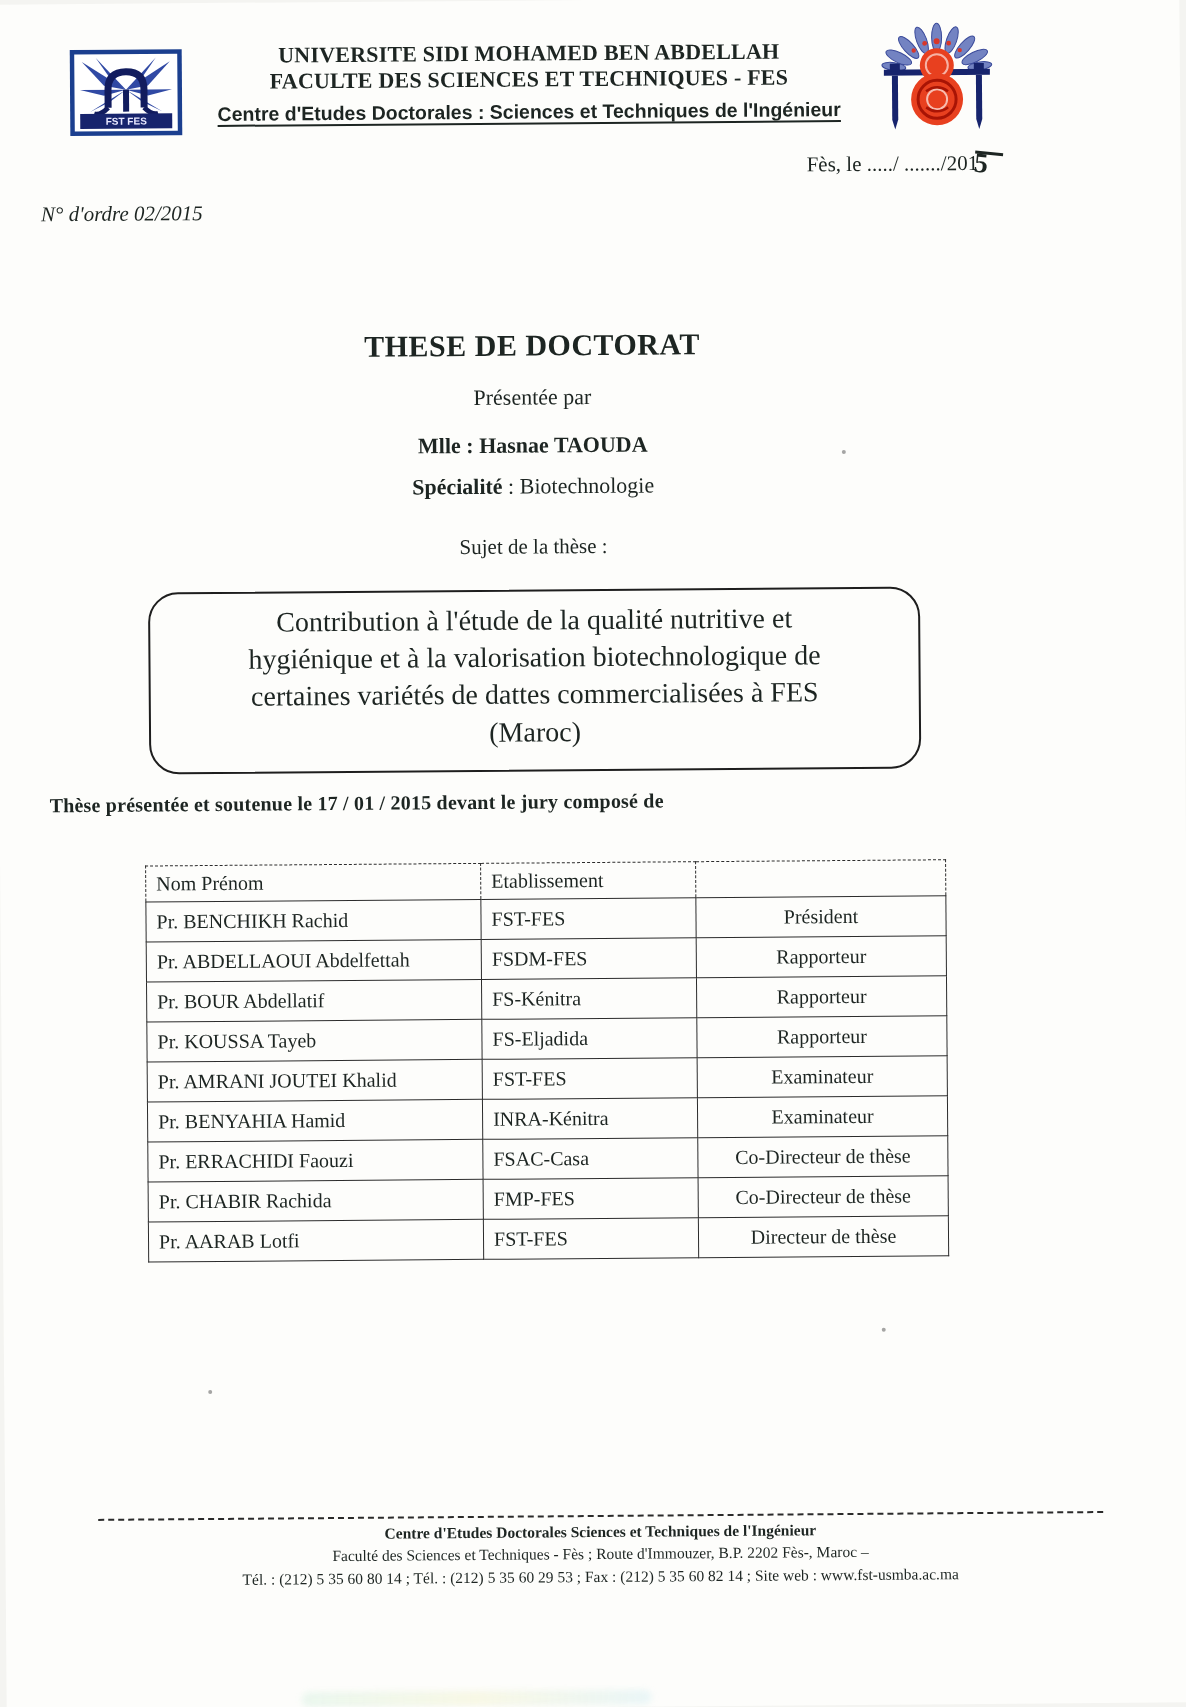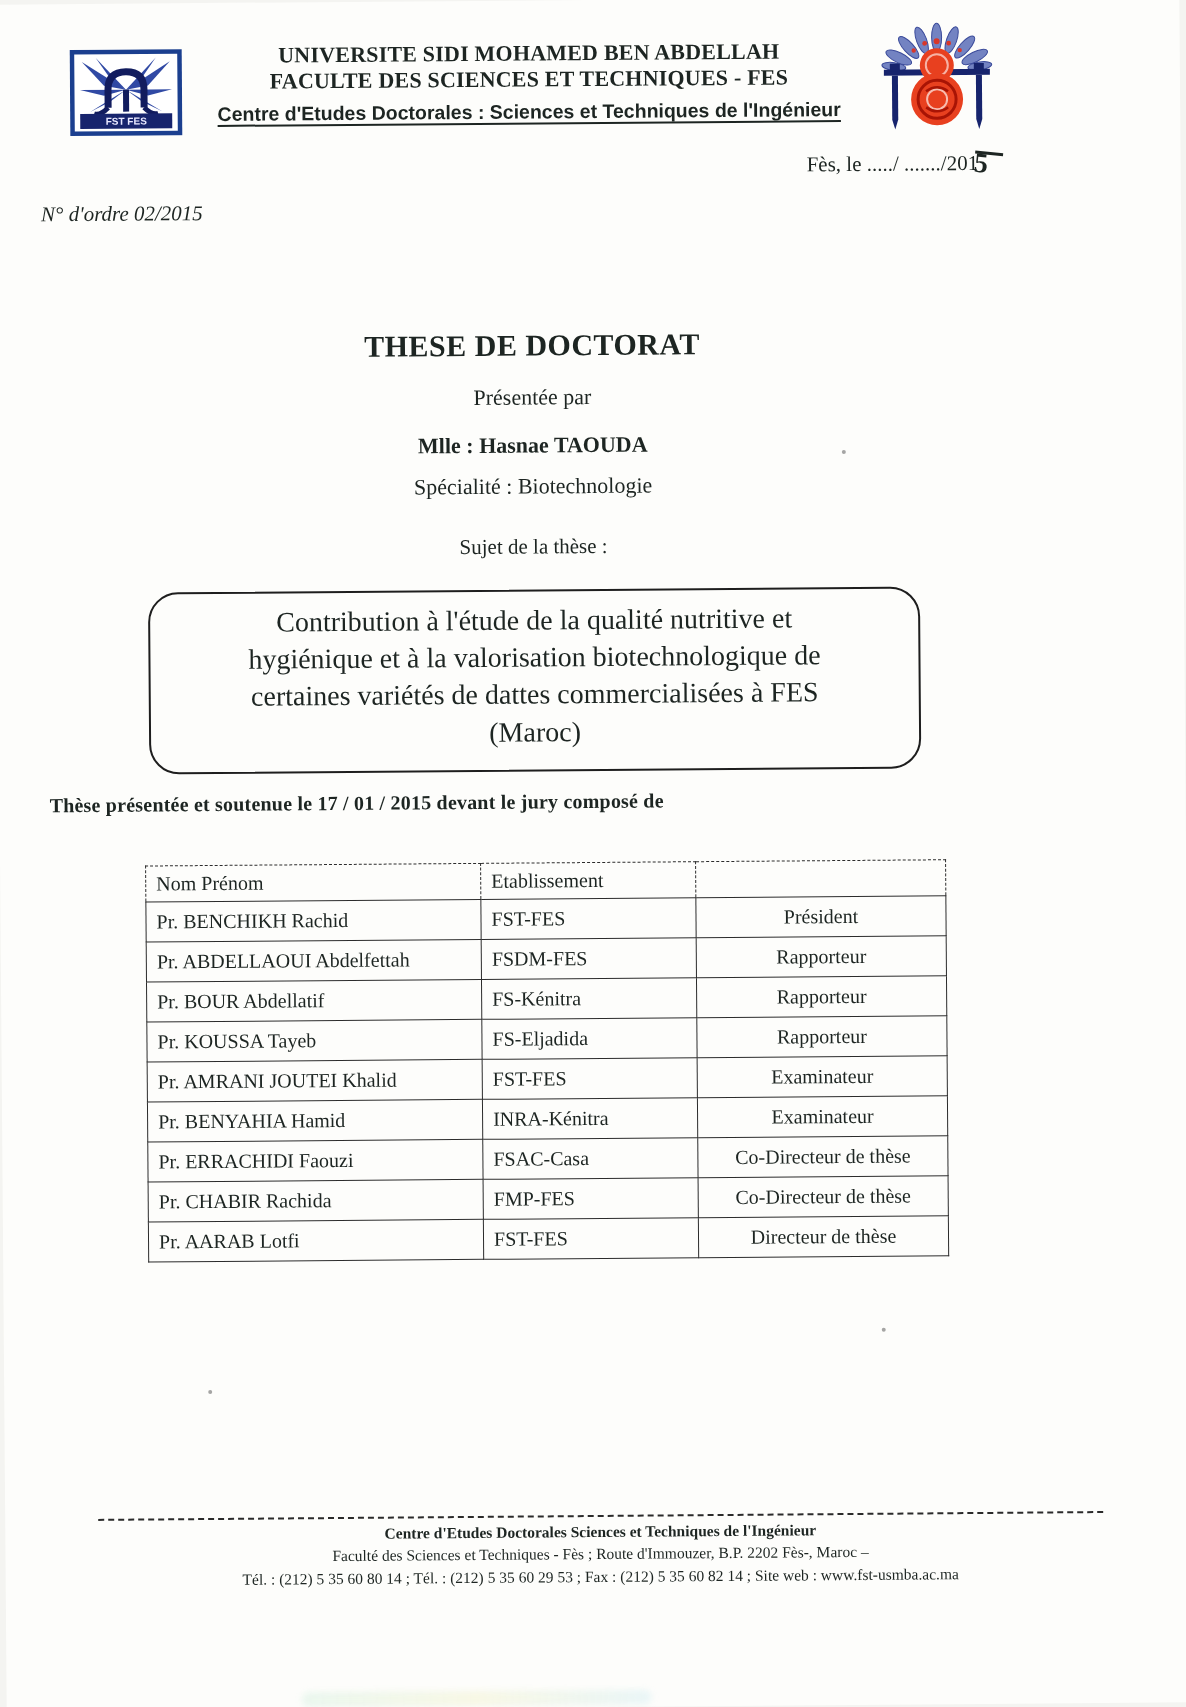--- a/index.html
+++ b/index.html
@@ -38,21 +38,21 @@
     transform:rotate(6deg) translateY(3px);
     border-top:3.5px solid #1d2522;padding-right:14px;margin-left:-4px;
   }
   .order-line{position:absolute;left:46px;top:198px;font-style:italic;font-size:21px;}
   
   .center-col{position:absolute;left:0;top:0;width:1072px;text-align:center;}
   .doc-title{position:absolute;left:0;top:328px;width:100%;font-size:30px;font-weight:bold;letter-spacing:.5px;}
   .presented{position:absolute;left:0;top:384px;width:100%;font-size:22px;}
   .author{position:absolute;left:0;top:432px;width:100%;font-size:22px;font-weight:bold;}
   .specialty{position:absolute;left:0;top:473px;width:100%;font-size:22px;}
-  .specialty b{font-weight:normal;margin-top:44px;}
+  .specialty b{font-weight:bold;margin-top:44px;}
   .subject-label{position:absolute;left:0;top:534px;width:100%;font-size:21px;}
   
   .subject-box{
     position:absolute;left:150px;top:589px;width:720px;height:158px;
     border:2.6px solid #1e1e1e;border-radius:30px;
     padding:10px 24px;text-align:center;
     font-size:28px;line-height:1.33;
   }
   
   .defense-line{position:absolute;left:50px;top:790px;font-size:20px;font-weight:bold;letter-spacing:.2px;}

